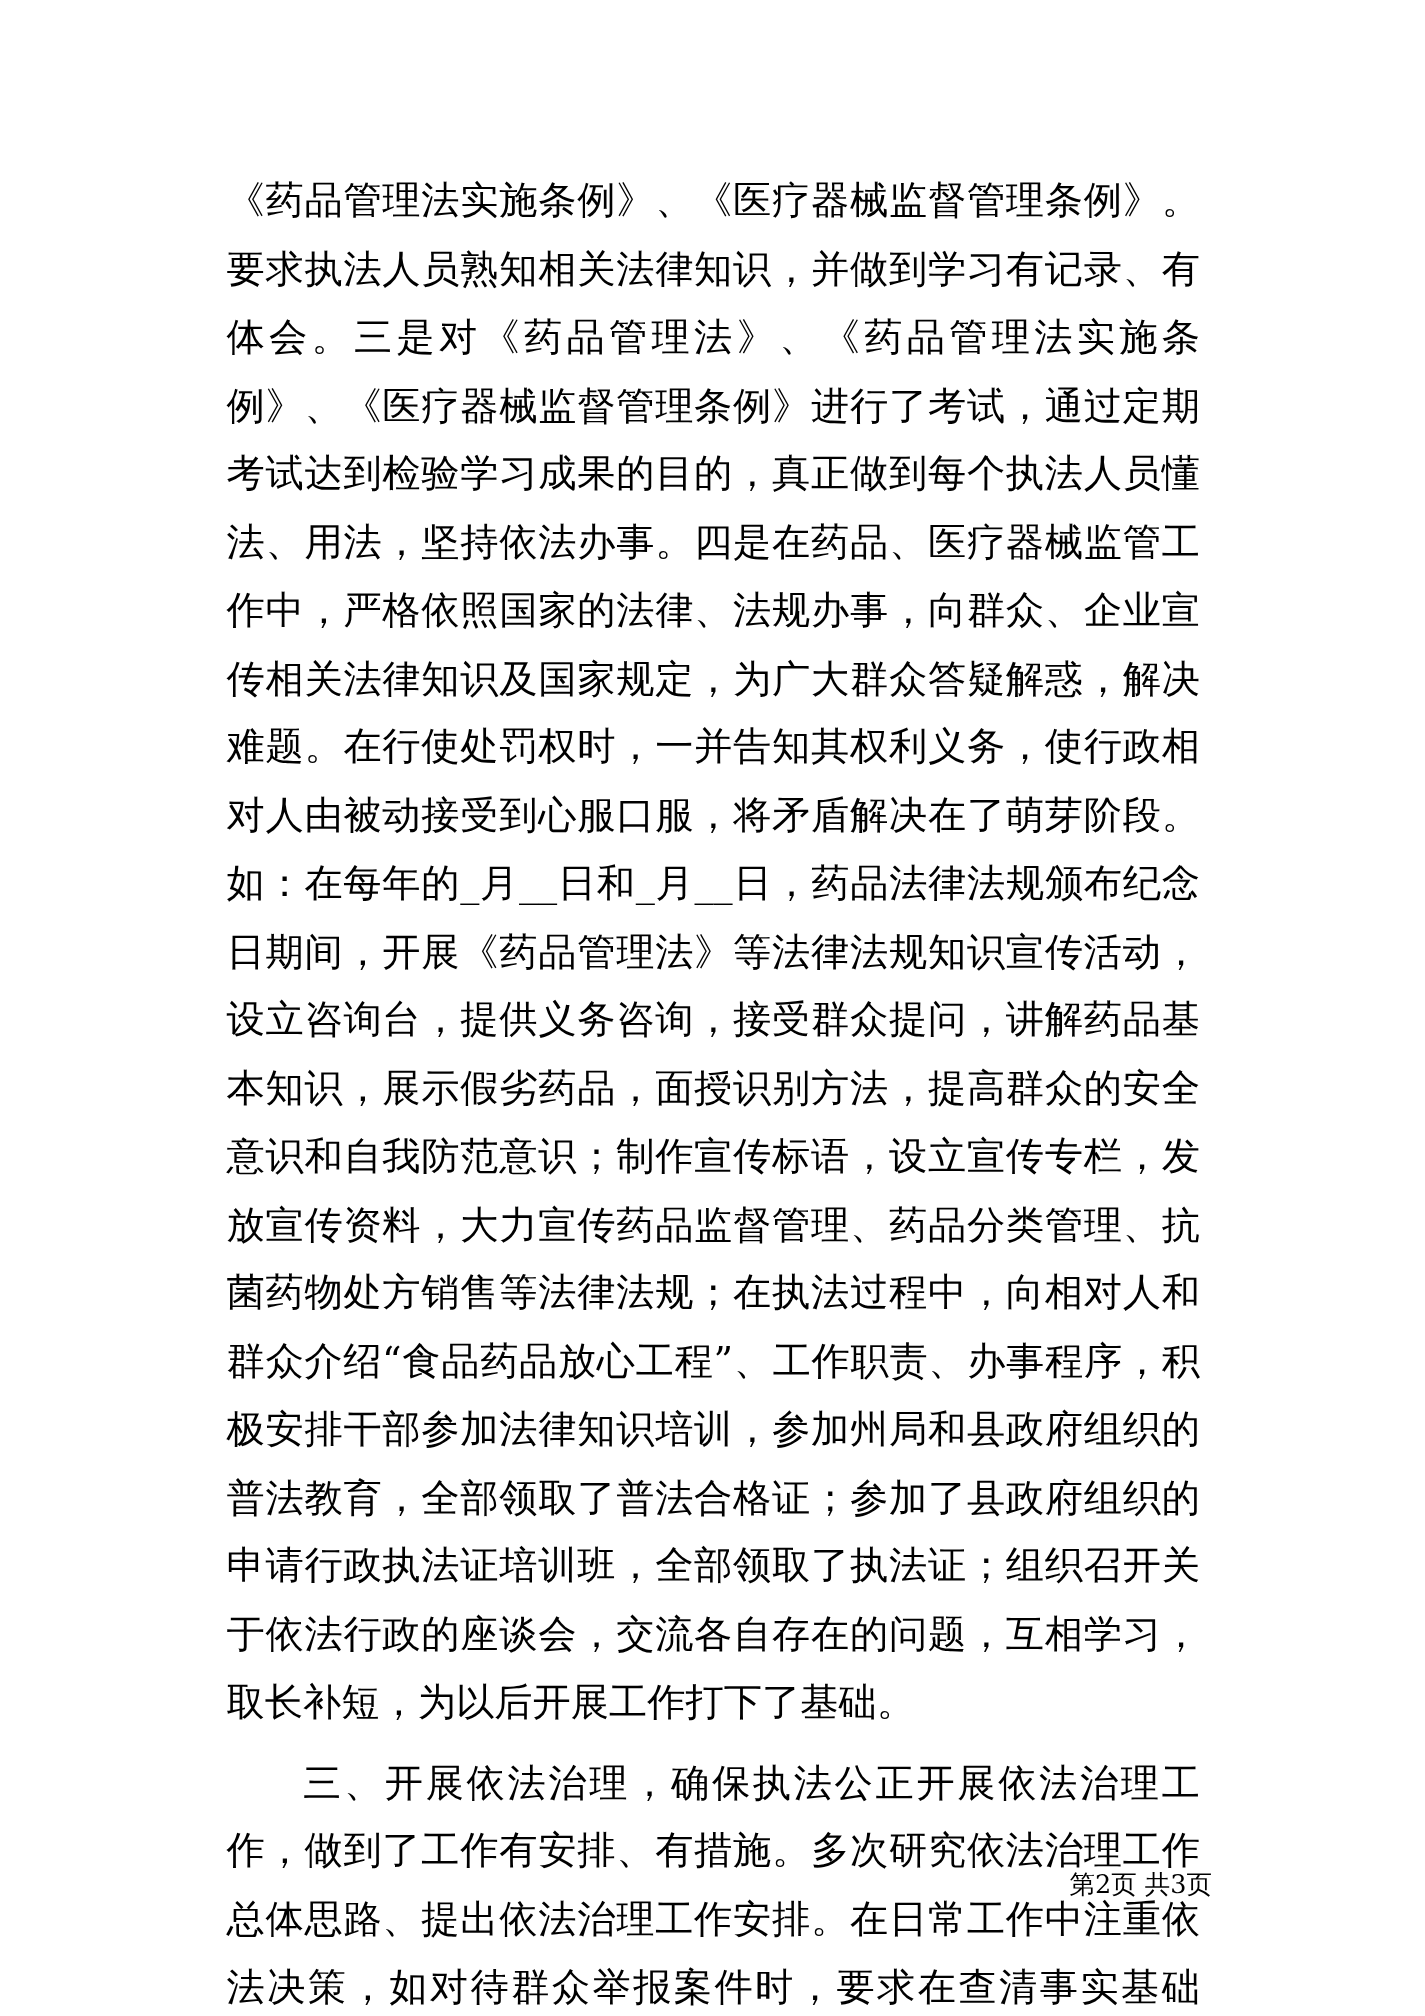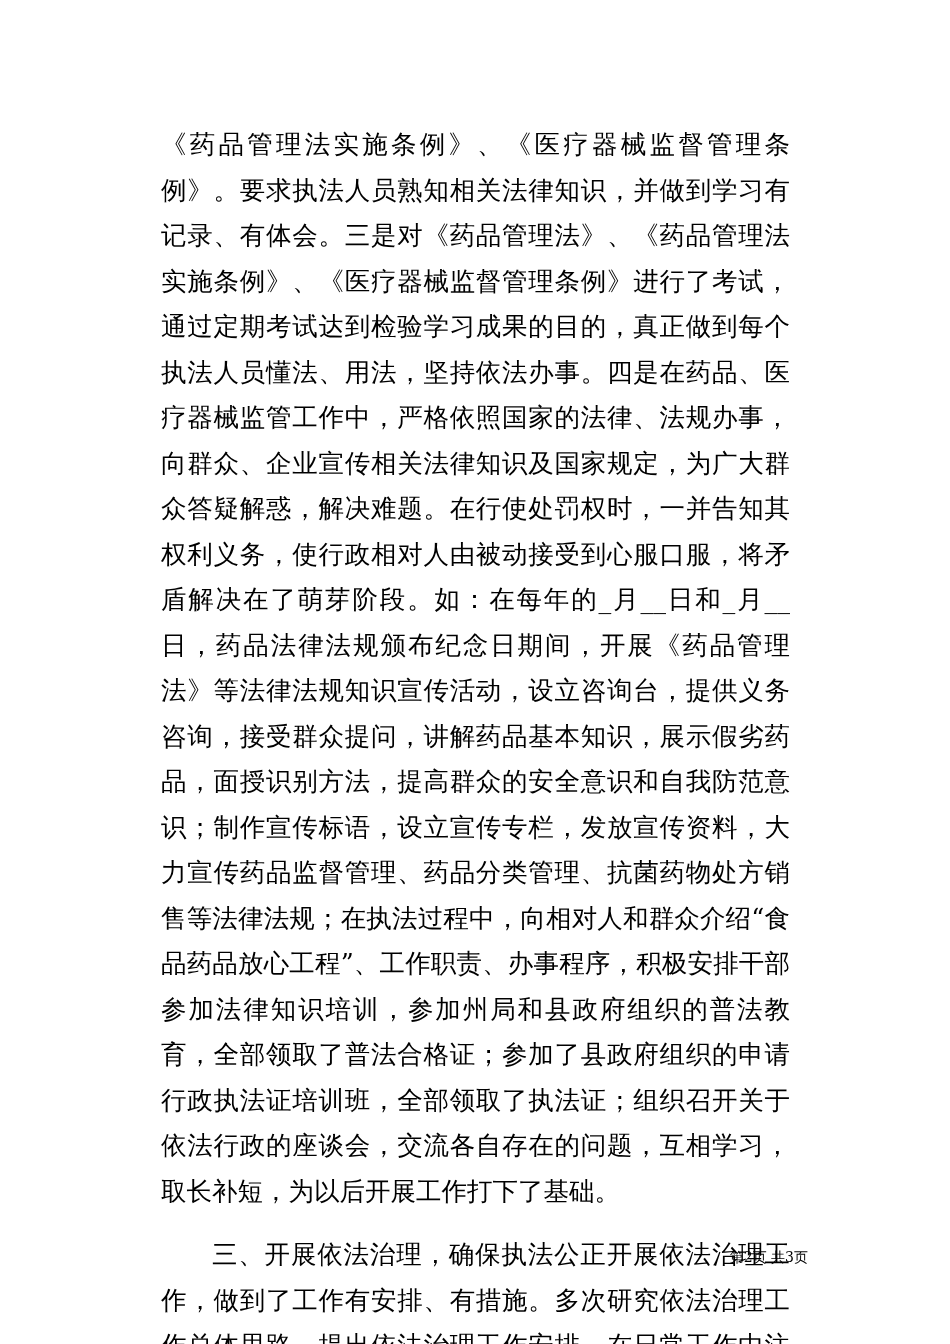--- a/index.html
+++ b/index.html
@@ -16,40 +16,40 @@
     overflow: hidden;
     font-family: "DejaVu Serif", "Liberation Serif", serif;
   }
   .content {
     position: absolute;
     left: 143px;
     top: 104px;
     width: 665px;
   }
   .para {
-    margin: 18px;
+    margin: 8px;
     font-size: 25.5px;
     line-height: 45.5px;
     color: #000000;
     text-align: justify;
     text-justify: inter-ideograph;
     letter-spacing: 0px;
     word-break: break-all;
   }
   .para + .para {
     margin-top: 0px;
   }
   .indent {
     text-indent: 2em;
   }
   .footer {
     position: absolute;
     right: 142px;
     bottom: 77px;
-    font-size: 14px;
+    font-size: 17px;
     line-height: 20px;
     color: #000000;
     font-family: "DejaVu Serif", "Liberation Serif", serif;
     white-space: nowrap;
   }
 </style>
 </head>
 <body>
 
 <div class="page">

